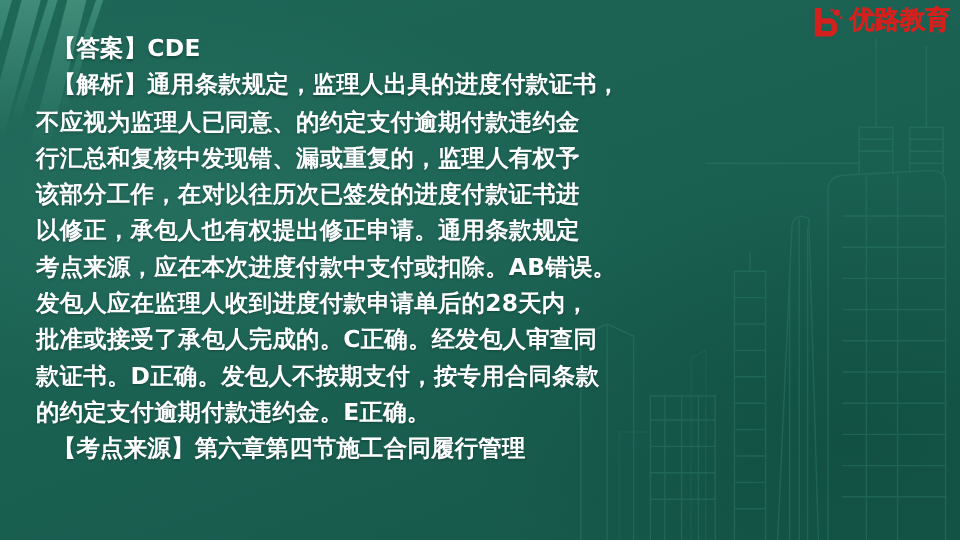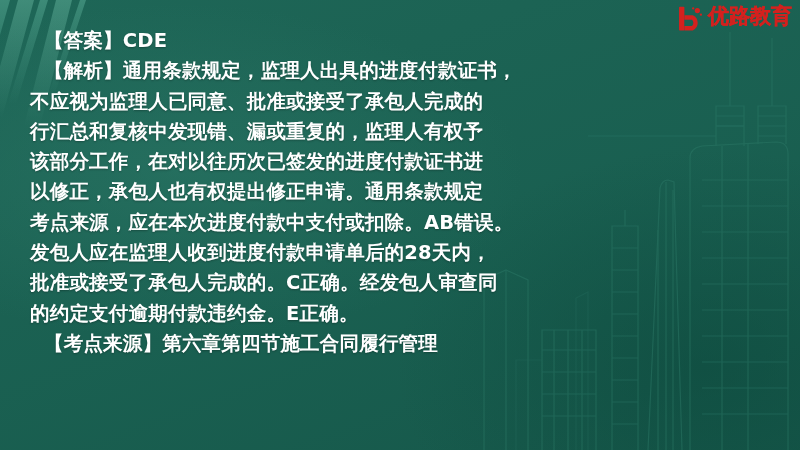--- a/index.html
+++ b/index.html
@@ -182,24 +182,25 @@
         </g>
         <path d="M9 18 H19 a5.5 5.5 0 0 1 0 8 H9 Z" fill="#1b6253"></path>
       </svg>
     </span>
     <span class="logo-text">优路教育</span>
   </div>
 
   <div class="content">
     <div class="line indent">【答案】CDE</div>
     <div class="line indent">【解析】通用条款规定，监理人出具的进度付款证书，</div>
-    <div class="line">不应视为监理人已同意、批准或接受了承包人完成的</div>
+    <div class="line">不应视为监理人已同意、的约定支付逾期付款违约金</div>
     <div class="line">行汇总和复核中发现错、漏或重复的，监理人有权予</div>
     <div class="line">该部分工作，在对以往历次已签发的进度付款证书进</div>
     <div class="line">以修正，承包人也有权提出修正申请。通用条款规定</div>
     <div class="line">考点来源，应在本次进度付款中支付或扣除。AB错误。</div>
     <div class="line">发包人应在监理人收到进度付款申请单后的28天内，</div>
     <div class="line">批准或接受了承包人完成的。C正确。经发包人审查同</div>
+    <div class="line">款证书。D正确。发包人不按期支付，按专用合同条款</div>
     <div class="line">的约定支付逾期付款违约金。E正确。</div>
     <div class="line indent">【考点来源】第六章第四节施工合同履行管理</div>
   </div>
 
 </div>
 
 </body></html>

